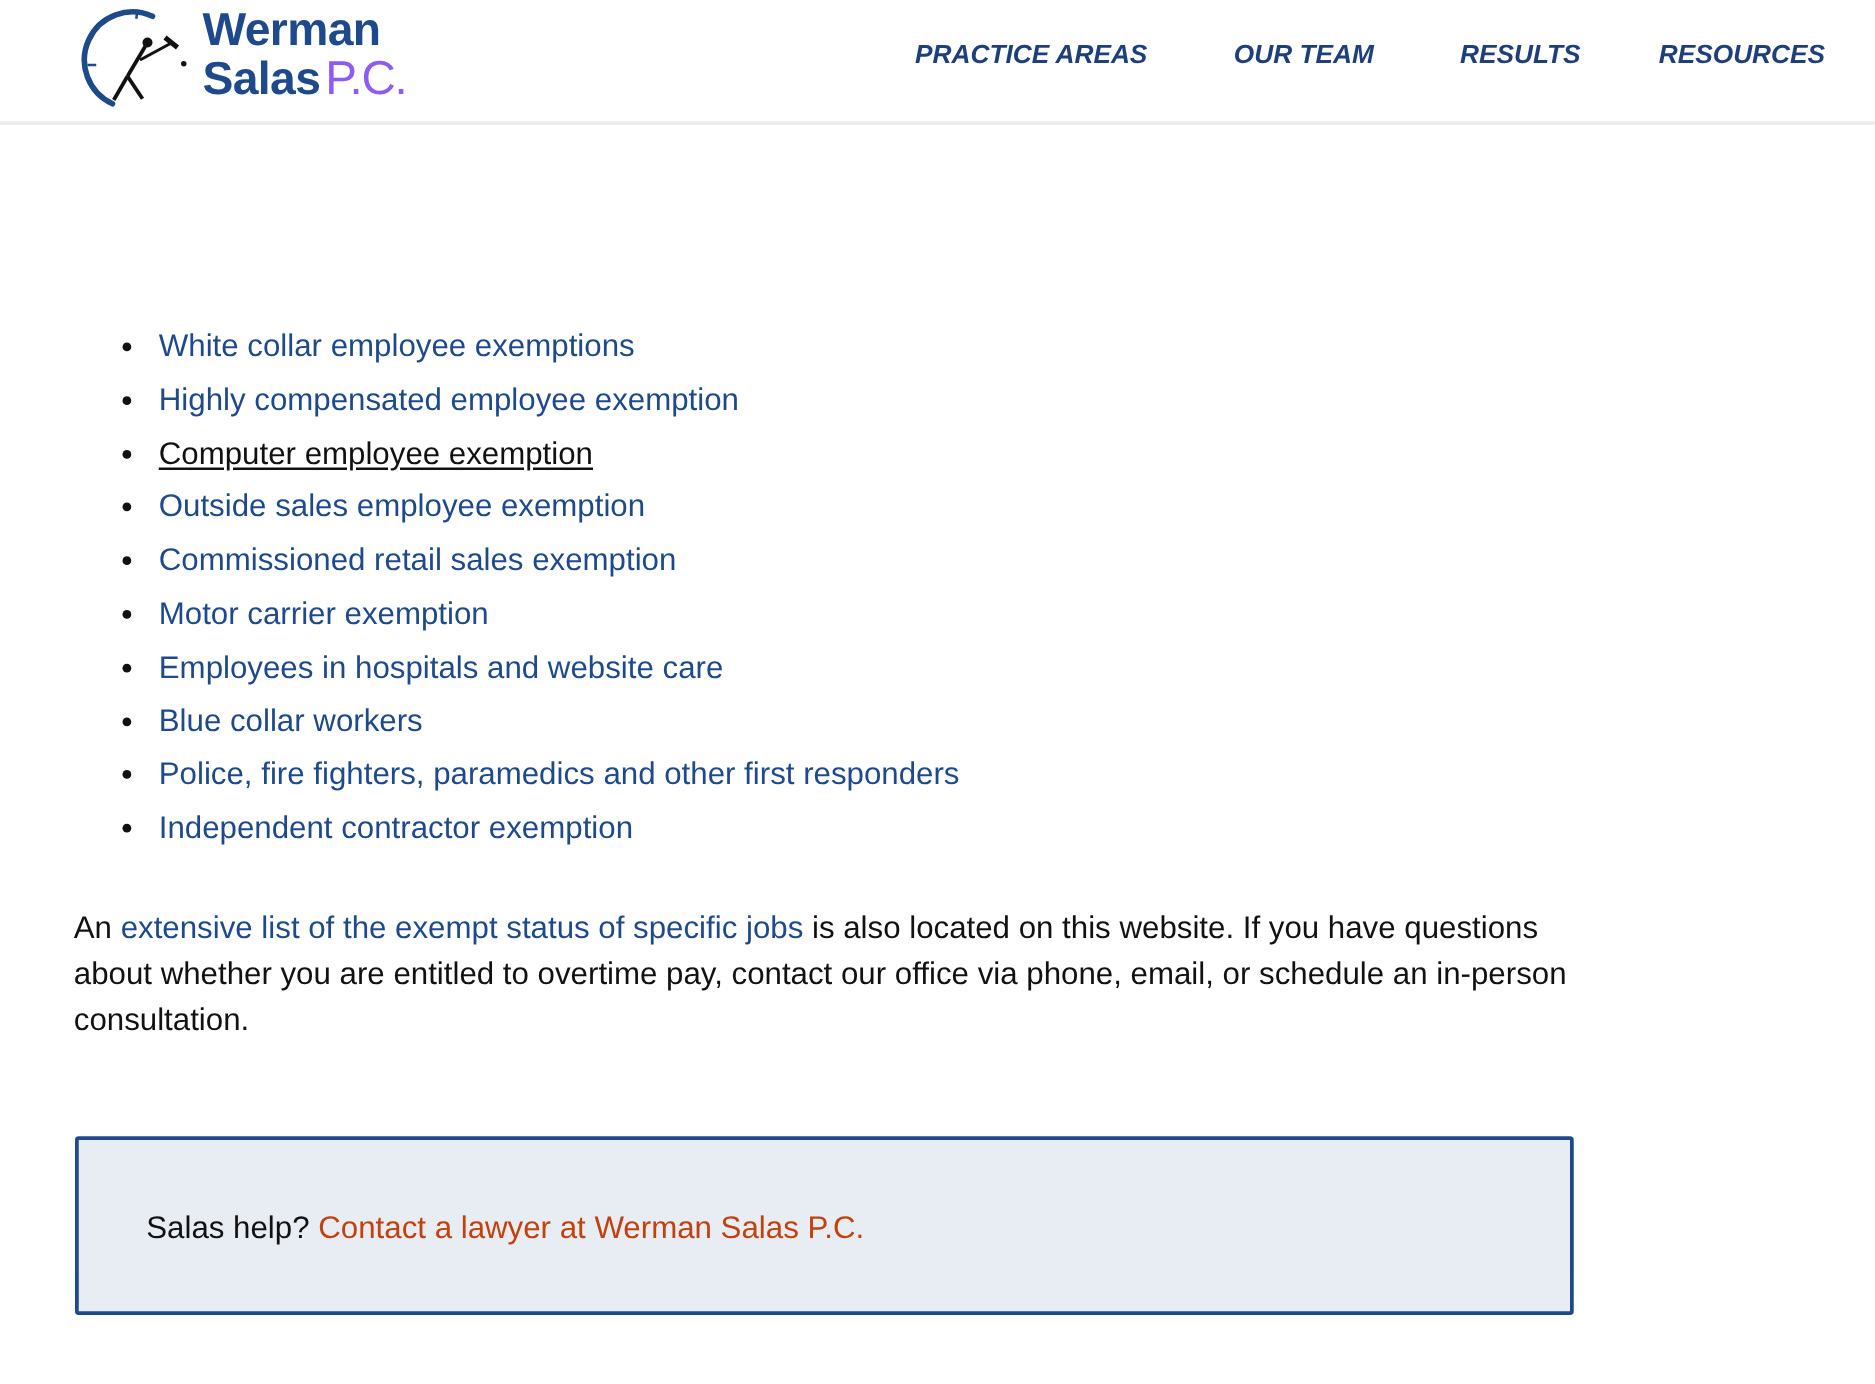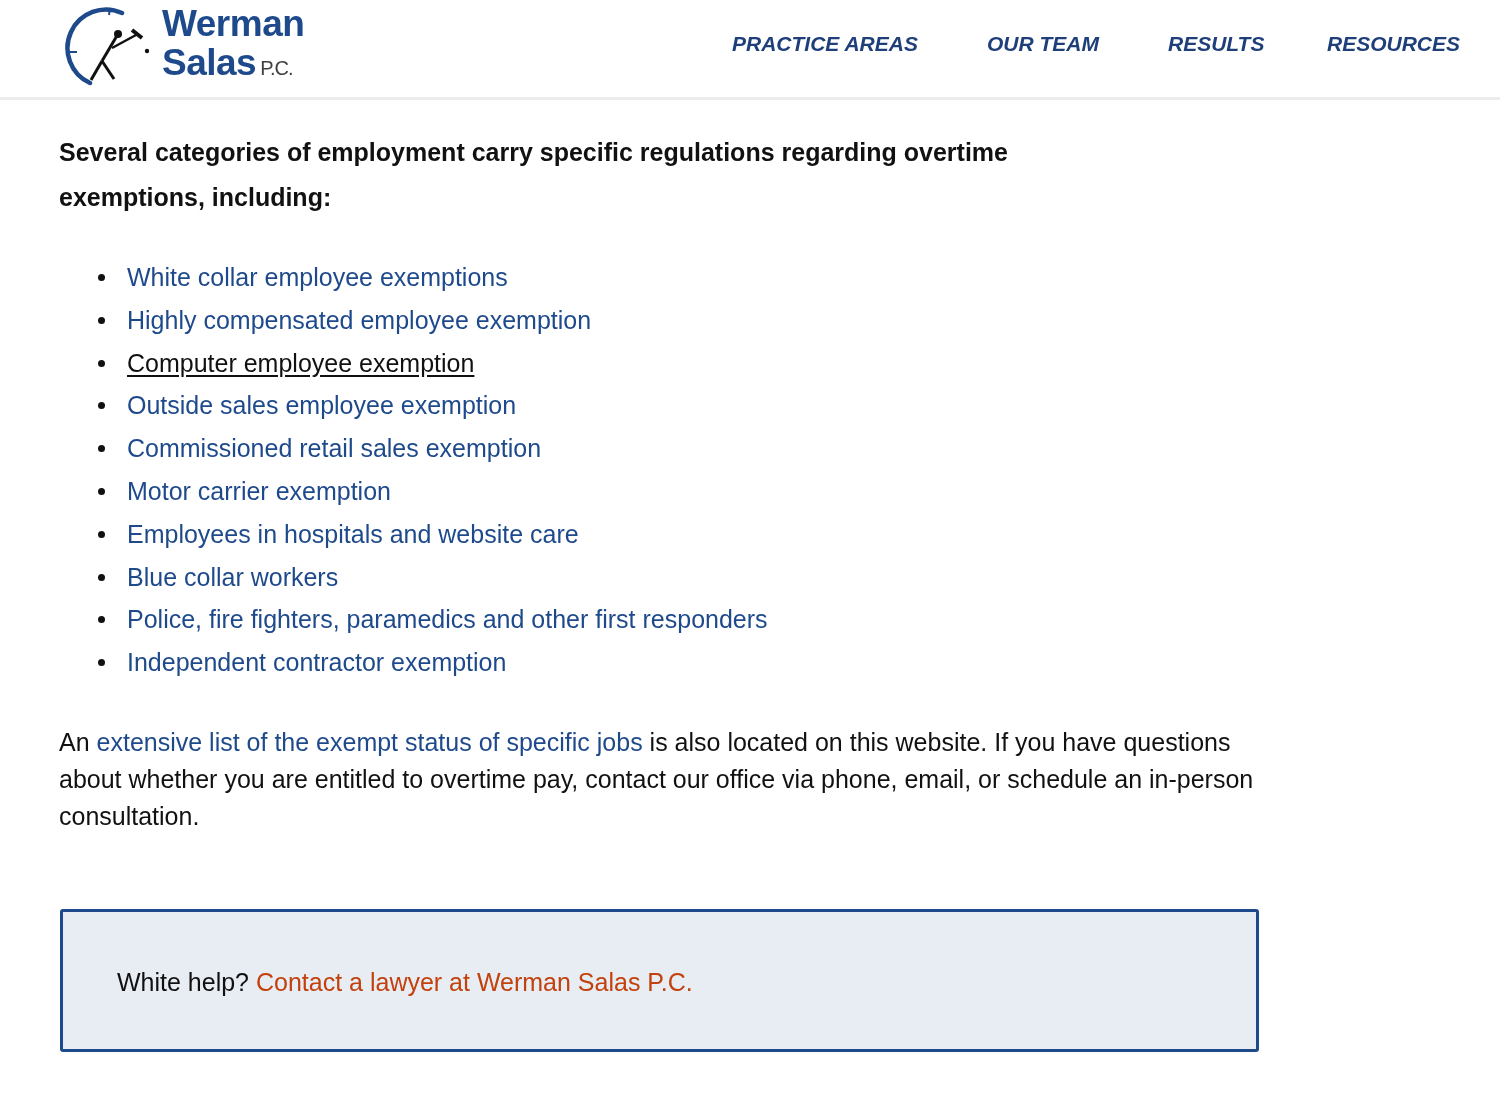--- a/index.html
+++ b/index.html
@@ -8,21 +8,21 @@
 
     .header {
       position: absolute; left: 0; top: 0; width: 1500px; height: 100px;
       background: #fff; border-bottom: 3px solid #ececec;
     }
     .logo { position: absolute; left: 62px; top: 2px; width: 270px; height: 86px; display: block; }
     .logo svg { position: absolute; left: 0; top: 2px; }
     .logo-text { position: absolute; left: 100px; top: 2px; color: #1e4a8c; font-weight: bold; line-height: 39px; }
     .logo-line1 { font-size: 37px; letter-spacing: -0.5px; display: block; }
     .logo-line2 { font-size: 37px; letter-spacing: -0.5px; display: block; }
-    .logo-pc { font-size: 20px; color: #404040; font-weight: normal; letter-spacing: -1px; margin-left: 4px; }
+    .logo-pc { font-size: 38px; color: #8b5cf6; font-weight: normal; letter-spacing: -1px; margin-left: 4px; }
 
     .nav { position: absolute; top: 30px; left: 0; width: 1500px; height: 30px; font-style: italic; }
     .nav-item {
       position: absolute; top: 0; font-size: 21px; font-weight: bold; color: #1e3f7a;
       text-decoration: none; letter-spacing: 0px; white-space: nowrap; line-height: 28px;
     }
 
     .content { position: absolute; left: 59px; top: 130px; width: 1200px; }
     .intro { font-size: 25px; font-weight: bold; line-height: 45px; color: #111; width: 1080px; }
 
@@ -69,33 +69,32 @@
 
   <nav class="nav">
     <a class="nav-item" style="left:732px">PRACTICE AREAS</a>
     <a class="nav-item" style="left:987px">OUR TEAM</a>
     <a class="nav-item" style="left:1168px">RESULTS</a>
     <a class="nav-item" style="left:1327px">RESOURCES</a>
   </nav>
 </header>
 
 <main class="content">
-  <p class="intro">Several categories of employment carry specific regulations regarding overtime exemptions, including:</p>
 
   <ul class="list">
     <li><span class="bullet"></span><a>White collar employee exemptions</a></li>
     <li><span class="bullet"></span><a>Highly compensated employee exemption</a></li>
     <li><span class="bullet"></span><a class="hovered">Computer employee exemption</a></li>
     <li><span class="bullet"></span><a>Outside sales employee exemption</a></li>
     <li><span class="bullet"></span><a>Commissioned retail sales exemption</a></li>
     <li><span class="bullet"></span><a>Motor carrier exemption</a></li>
     <li><span class="bullet"></span><a>Employees in hospitals and website care</a></li>
     <li><span class="bullet"></span><a>Blue collar workers</a></li>
     <li><span class="bullet"></span><a>Police, fire fighters, paramedics and other first responders</a></li>
     <li><span class="bullet"></span><a>Independent contractor exemption</a></li>
   </ul>
 
   <p class="para"><span>An </span><a>extensive list of the exempt status of specific jobs</a><span> is also located on this website. If you have questions about whether you are entitled to overtime pay, contact our office via phone, email, or schedule an in-person consultation.</span></p>
 </main>
 
 <aside class="help-box">
-  <p class="help-text"><span>White help?</span> <a>Contact a lawyer at Werman Salas P.C.</a></p>
+  <p class="help-text"><span>Salas help?</span> <a>Contact a lawyer at Werman Salas P.C.</a></p>
 </aside>
 
 </body></html>

